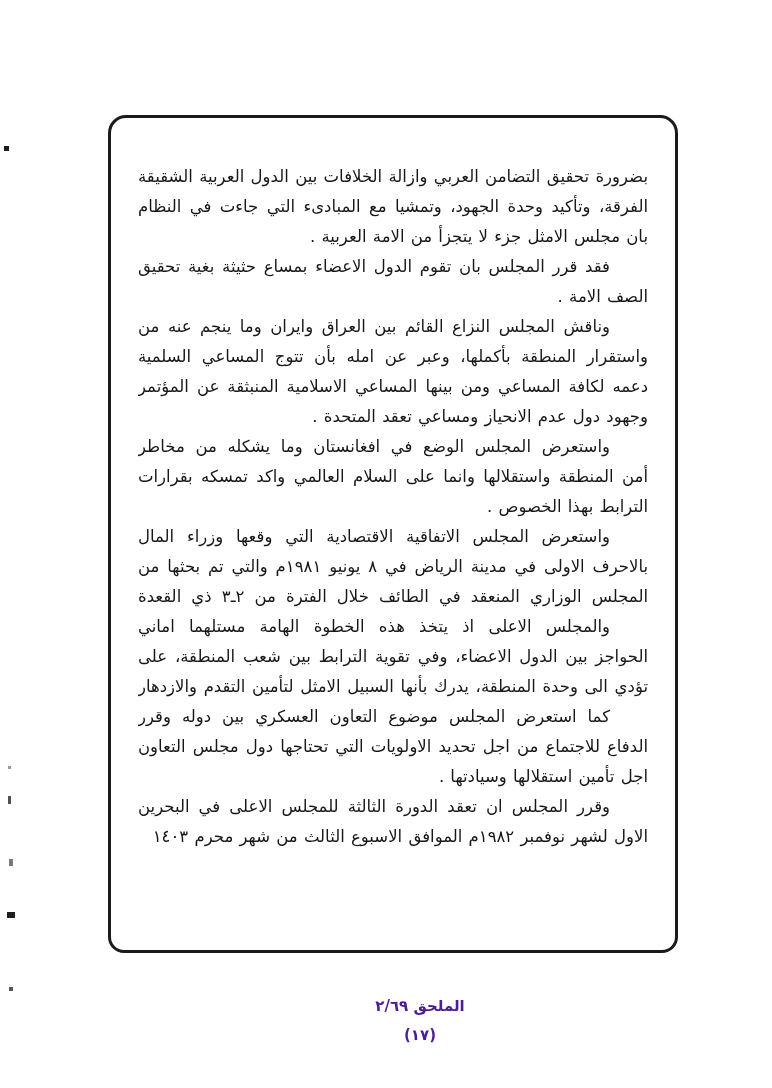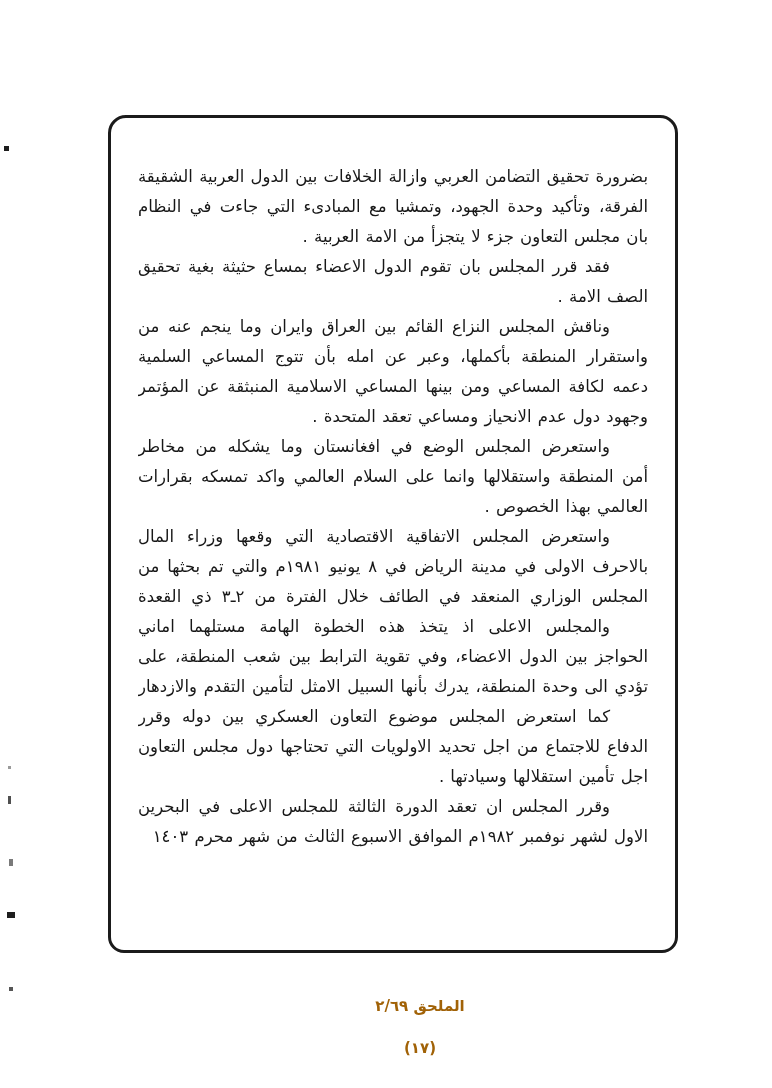--- a/index.html
+++ b/index.html
@@ -44,53 +44,53 @@
     text-align-last: justify;
   }
   .line.ind { padding-right: 38px; }
   .footer {
     position: absolute;
     left: 270px;
     top: 996px;
     width: 300px;
     text-align: center;
     direction: rtl;
-    color: #a16207;
+    color: #4c1d95;
     font-weight: 700;
     font-size: 15px;
     line-height: 21px;
   }
-  .footer .page-num { margin-top: 21px; }
+  .footer .page-num { margin-top: 8px; }
   .scan-mark { position: absolute; background: #222; }
   .m1 { left: 4px;  top: 146px; width: 5px; height: 5px; background:#1d1d1d; }
   .m2 { left: 8px;  top: 766px; width: 3px; height: 3px; background:#9a9a9a; }
   .m3 { left: 8px;  top: 796px; width: 3px; height: 8px; background:#4f4f4f; }
   .m4 { left: 9px;  top: 859px; width: 4px; height: 7px; background:#7a7a7a; }
   .m5 { left: 7px;  top: 912px; width: 8px; height: 6px; background:#1e1e1e; }
   .m6 { left: 9px;  top: 987px; width: 4px; height: 4px; background:#555555; }
 </style>
 </head>
 <body>
 
 <div class="page">
 
   <div class="frame">
     <div class="text-block">
         <div class="line j">بضرورة تحقيق التضامن العربي وازالة الخلافات بين الدول العربية الشقيقة ونبذ</div>
         <div class="line j">الفرقة، وتأكيد وحدة الجهود، وتمشيا مع المبادىء التي جاءت في النظام الاساسي،</div>
-        <div class="line">بان مجلس التعاون جزء لا يتجزأ من الامة العربية .</div>
+        <div class="line">بان مجلس الامثل جزء لا يتجزأ من الامة العربية .</div>
         <div class="line j ind">فقد قرر المجلس بان تقوم الدول الاعضاء بمساع حثيثة بغية تحقيق وحدة</div>
         <div class="line">الصف الامة .</div>
         <div class="line j ind">وناقش المجلس النزاع القائم بين العراق وايران وما ينجم عنه من تهديد لأمن</div>
         <div class="line j">واستقرار المنطقة بأكملها، وعبر عن امله بأن تتوج المساعي السلمية بالنجاح مؤكدا</div>
         <div class="line j">دعمه لكافة المساعي ومن بينها المساعي الاسلامية المنبثقة عن المؤتمر الاسلامي</div>
         <div class="line">وجهود دول عدم الانحياز ومساعي تعقد المتحدة .</div>
         <div class="line j ind">واستعرض المجلس الوضع في افغانستان وما يشكله من مخاطر ليس فقط على</div>
         <div class="line j">أمن المنطقة واستقلالها وانما على السلام العالمي واكد تمسكه بقرارات المؤتمر</div>
-        <div class="line">العالمي بهذا الخصوص .</div>
+        <div class="line">الترابط بهذا الخصوص .</div>
         <div class="line j ind">واستعرض المجلس الاتفاقية الاقتصادية التي وقعها وزراء المال والاقتصاد</div>
         <div class="line j">بالاحرف الاولى في مدينة الرياض في ٨ يونيو ١٩٨١م والتي تم بحثها من قبل</div>
         <div class="line j">المجلس الوزاري المنعقد في الطائف خلال الفترة من ٢ـ٣ ذي القعدة ١٤٠١هـ ٣١</div>
         <div class="line j ind">والمجلس الاعلى اذ يتخذ هذه الخطوة الهامة مستلهما اماني المواطن في ازالة</div>
         <div class="line j">الحواجز بين الدول الاعضاء، وفي تقوية الترابط بين شعب المنطقة، على اسس صلبة</div>
         <div class="line j">تؤدي الى وحدة المنطقة، يدرك بأنها السبيل الامثل لتأمين التقدم والازدهار لجميع</div>
         <div class="line j ind">كما استعرض المجلس موضوع التعاون العسكري بين دوله وقرر دعوة وزراء</div>
         <div class="line j">الدفاع للاجتماع من اجل تحديد الاولويات التي تحتاجها دول مجلس التعاون من</div>
         <div class="line">اجل تأمين استقلالها وسيادتها .</div>
         <div class="line j ind">وقرر المجلس ان تعقد الدورة الثالثة للمجلس الاعلى في البحرين في الاسبوع</div>

